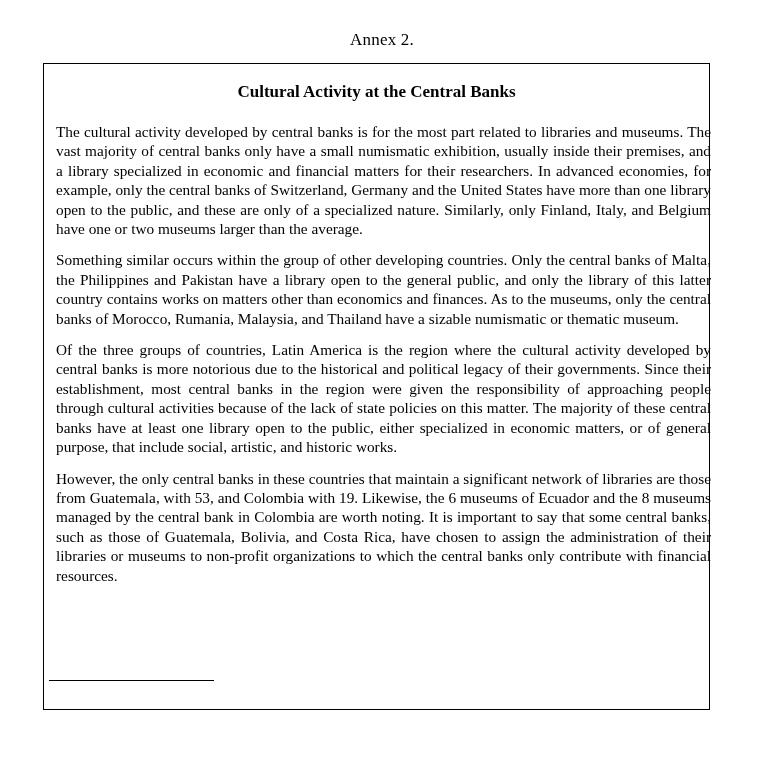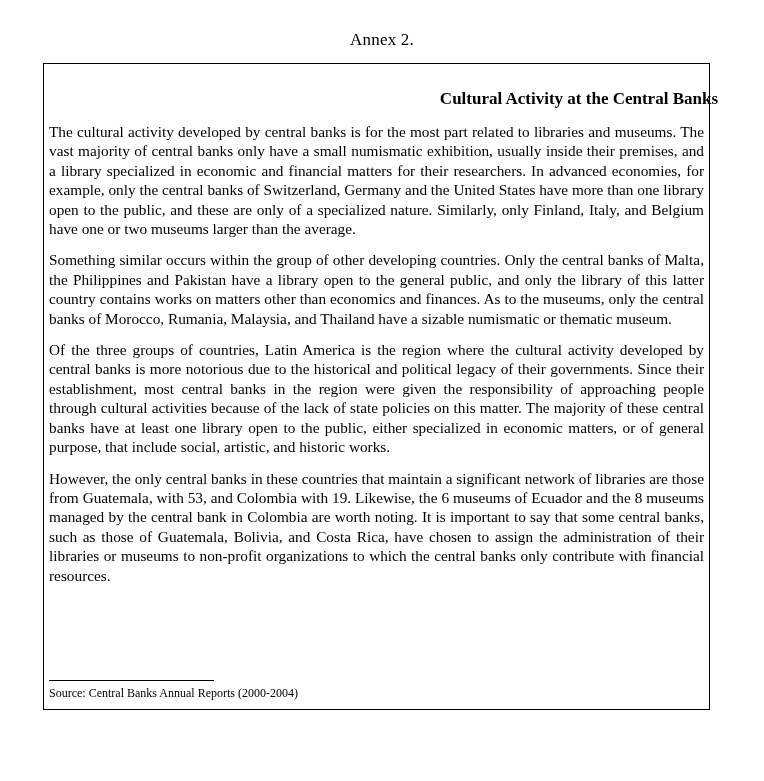--- a/index.html
+++ b/index.html
@@ -9,25 +9,25 @@
   }
   .annex-title {
     position: absolute; top: 30px; left: 0; width: 764px;
     text-align: center; font-weight: normal; font-size: 17px; letter-spacing: 0.2px;
   }
   .box {
     position: absolute; left: 43px; top: 63px; width: 667px; height: 647px;
     border: 1px solid #000; box-sizing: border-box;
   }
   .box-title {
-    position: absolute; top: 18px; left: 9px; width: 100%;
-    text-align: right; font-weight: bold; font-size: 17px; margin-top: 7px;
+    position: absolute; top: 18px; left: 0; width: 100%;
+    text-align: center; font-weight: bold; font-size: 17px;
   }
   .paras {
-    position: absolute; left: 5px; top: 58px; width: 655px;
+    position: absolute; left: 12px; top: 58px; width: 655px;
   }
   .para {
     margin: 0; font-size: 15.3px; line-height: 19.4px;
     text-align: justify; text-align-last: left;
   }
   .para + .para { margin-top: 12px; }
   .para.p4 { }
   .footnote-rule {
     position: absolute; left: 5px; top: 616px; width: 165px; height: 1px; background: #000;
   }
@@ -42,14 +42,13 @@
 
 <div class="box">
   <div class="box-title">Cultural Activity at the Central Banks</div>
   <div class="paras">
     <p class="para">The cultural activity developed by central banks is for the most part related to libraries and museums. The vast majority of central banks only have a small numismatic exhibition, usually inside their premises, and a library specialized in economic and financial matters for their researchers. In advanced economies, for example, only the central banks of Switzerland, Germany and the United States have more than one library open to the public, and these are only of a specialized nature. Similarly, only Finland, Italy, and Belgium have one or two museums larger than the average.</p>
     <p class="para">Something similar occurs within the group of other developing countries. Only the central banks of Malta, the Philippines and Pakistan have a library open to the general public, and only the library of this latter country contains works on matters other than economics and finances. As to the museums, only the central banks of Morocco, Rumania, Malaysia, and Thailand have a sizable numismatic or thematic museum.</p>
     <p class="para">Of the three groups of countries, Latin America is the region where the cultural activity developed by central banks is more notorious due to the historical and political legacy of their governments. Since their establishment, most central banks in the region were given the responsibility of approaching people through cultural activities because of the lack of state policies on this matter. The majority of these central banks have at least one library open to the public, either specialized in economic matters, or of general purpose, that include social, artistic, and historic works.</p>
     <p class="para p4">However, the only central banks in these countries that maintain a significant network of libraries are those from Guatemala, with 53, and Colombia with 19. Likewise, the 6 museums of Ecuador and the 8 museums managed by the central bank in Colombia are worth noting. It is important to say that some central banks, such as those of Guatemala, Bolivia, and Costa Rica, have chosen to assign the administration of their libraries or museums to non-profit organizations to which the central banks only contribute with financial resources.</p>
   </div>
   <div class="footnote-rule"></div>
-  <div class="source">Source: Central Banks Annual Reports (2000-2004)</div>
 </div>
 
 </body></html>

